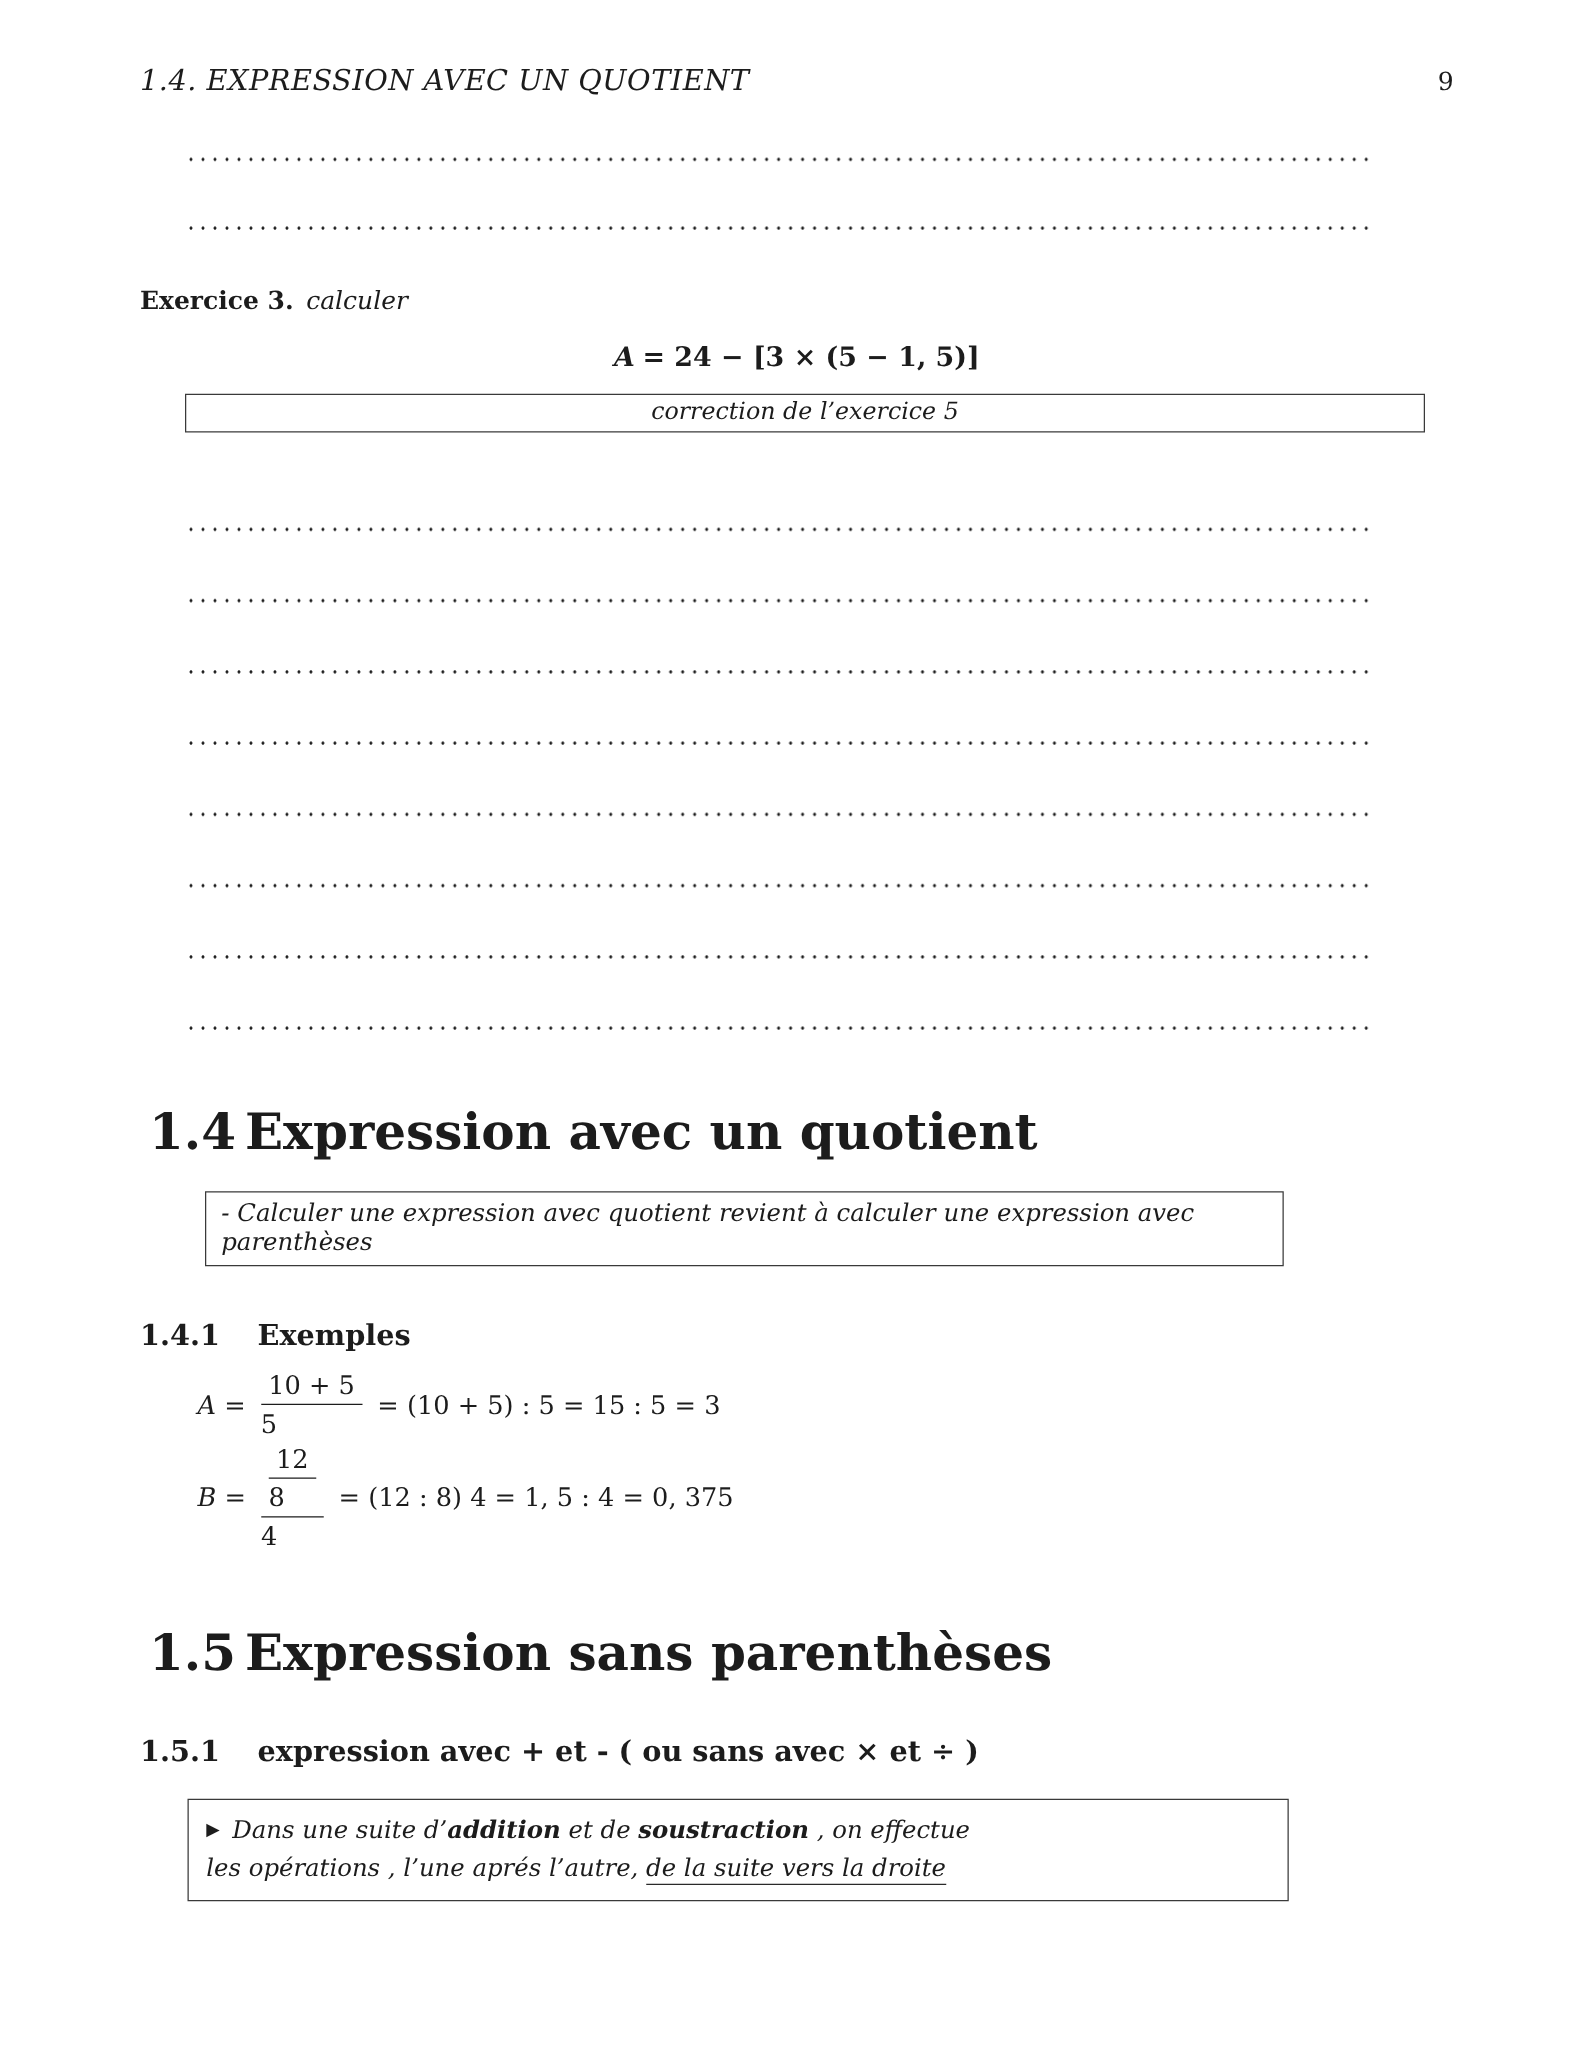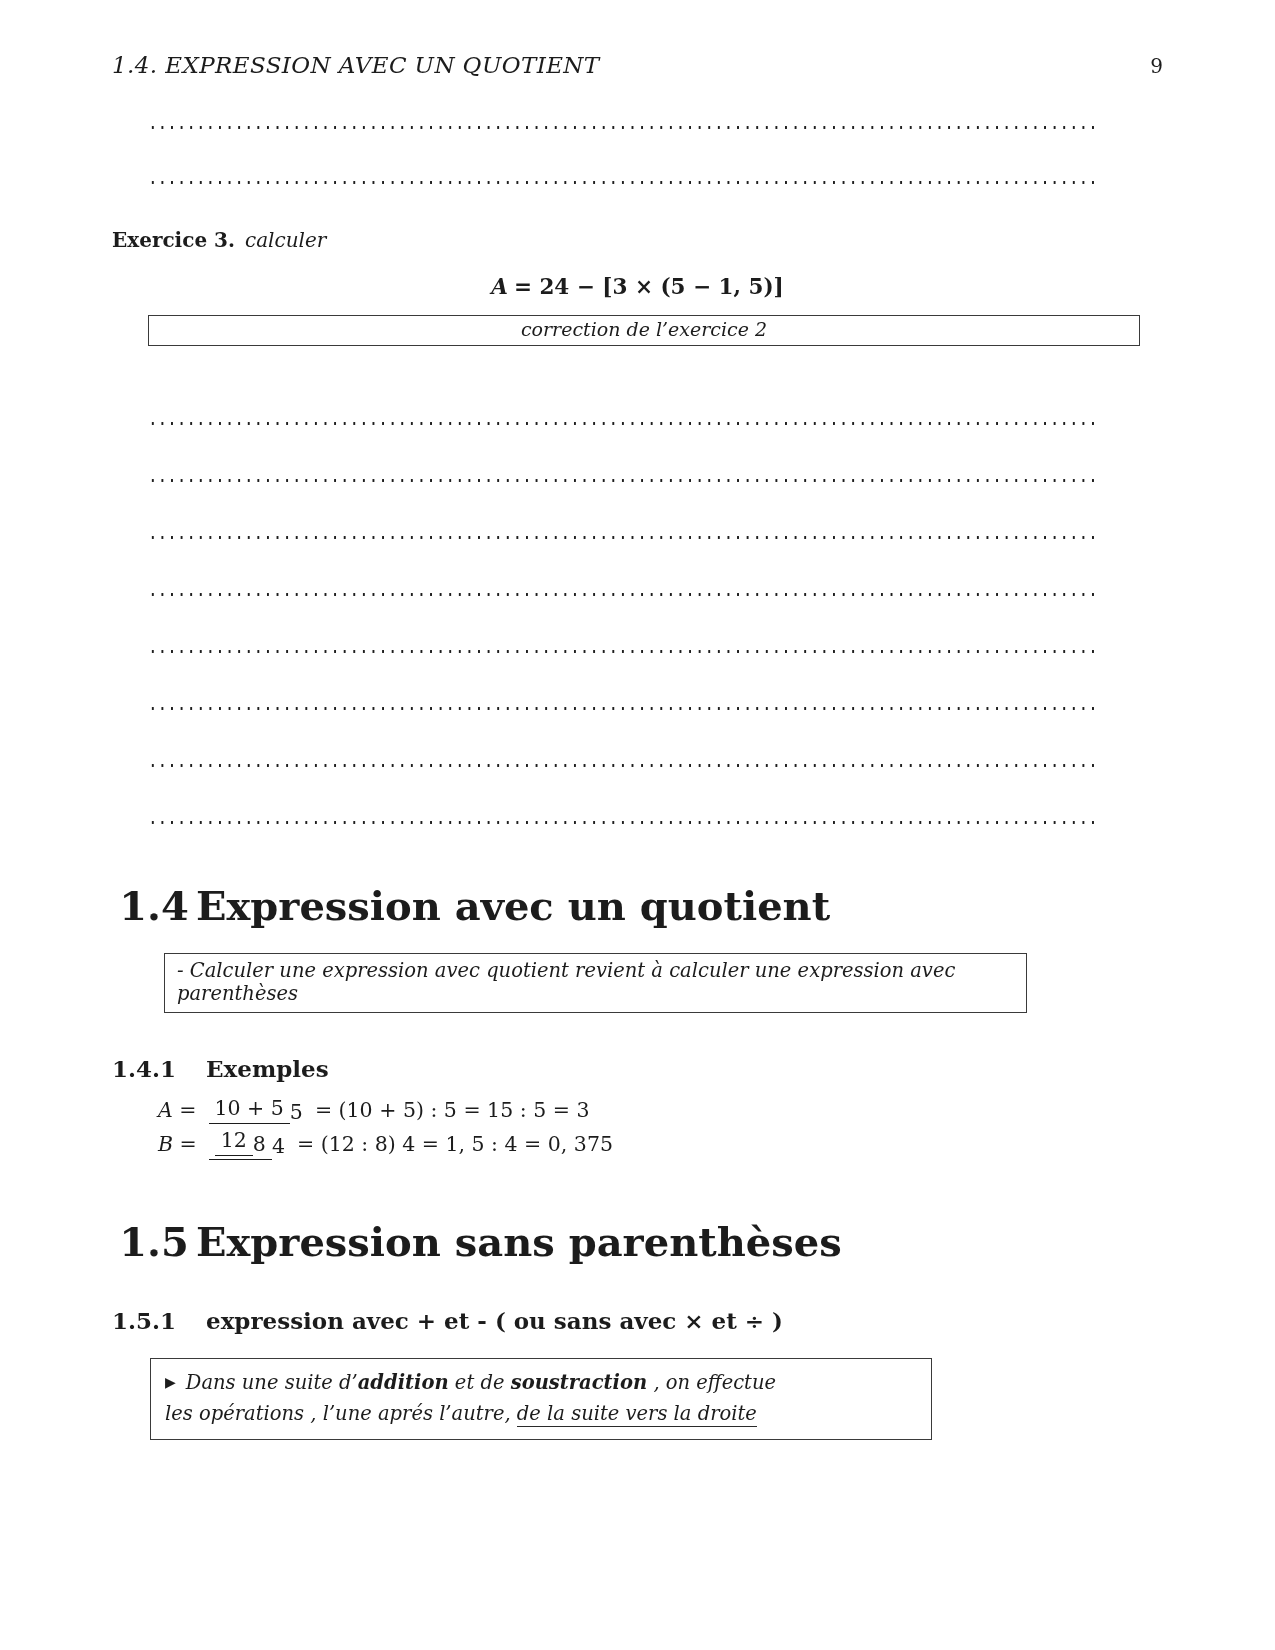--- a/index.html
+++ b/index.html
@@ -54,29 +54,29 @@
     margin-top: 24px; margin-left: 52px; width: 863px;
     border: 1.3px solid #3a3a3a;
     font-style: italic; font-size: 19.5px;
     padding: 5px 12px 7px 12px;
   }
 
   
   .mathline { margin-top: 14px; margin-left: 46px; font-size: 20.5px; display: flex; align-items: center; }
   .mathline .mvar { font-style: italic; margin-right: 8px; white-space: pre; }
   .mathline .rhs { margin-left: 8px; white-space: pre; }
-  .frac { display: inline-flex; flex-direction: row; align-items: center; vertical-align: middle; margin: 0 4px; }
+  .frac { display: inline-flex; flex-direction: column; align-items: flex-start; vertical-align: middle; margin: 0 4px; }
   .frac > .num { padding: 0 6px 3px 6px; border-bottom: 1.6px solid #1c1c1c; text-align: center; }
   .frac > .den { padding-top: 3px; text-align: center; }
   .frac .frac { margin: 0; }
   .mathline.b-line { margin-top: 4px; }
 
   
   .rules-box {
-    margin-top: 24px; margin-left: 38px; width: 782px;
+    margin-top: 24px; margin-left: 38px; width: 881px;
     border: 1.3px solid #3a3a3a;
     font-style: italic; font-size: 19.5px; line-height: 1.6;
     padding: 8px 14px 10px 14px;
   }
   .rules-box .bi { font-weight: bold; }
   .rules-box .ul { border-bottom: 1.5px solid #2a2a2a; padding-bottom: 1px; }
   .bullet { font-style: normal; font-size: 14px; margin-right: 10px; position: relative; top: -2px; display: inline-block; }
 </style>
 </head>
 <body>
@@ -93,21 +93,21 @@
 
   <p class="exercise-line">
     <span class="exercise-label">Exercice 3.</span><span class="exercise-instr">calculer</span>
   </p>
 
   <div class="equation">
     <span class="mvar">A</span><span>= 24 − [3 × (5 − 1, 5)]</span>
   </div>
 
   <div class="correction-box">
-    <span>correction de l’exercice 2</span>
+    <span>correction de l’exercice 5</span>
   </div>
 
   <div class="dotline dot-ans-first"></div>
   <div class="dotline dot-ans"></div>
   <div class="dotline dot-ans"></div>
   <div class="dotline dot-ans"></div>
   <div class="dotline dot-ans"></div>
   <div class="dotline dot-ans"></div>
   <div class="dotline dot-ans"></div>
   <div class="dotline dot-ans"></div>

